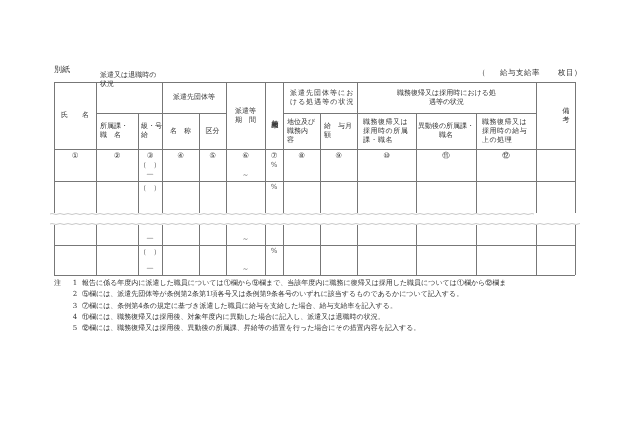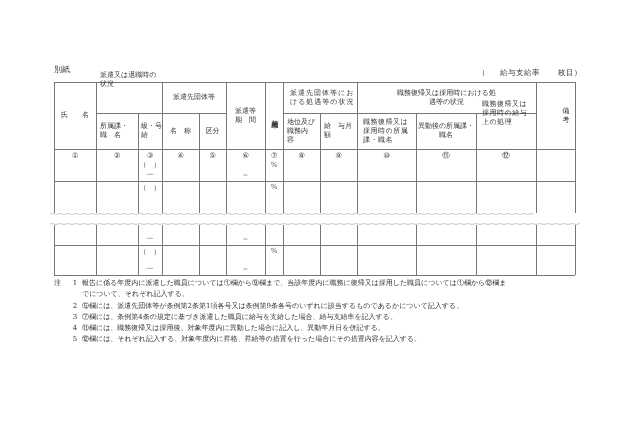--- a/index.html
+++ b/index.html
@@ -70,21 +70,21 @@
   <div class="cell" style="left:265px;top:82px;width:18px;height:67px;">
     <span class="vtext">給与支給率</span>
   </div>
   <div class="cell left" style="left:283px;top:82px;width:74px;height:31px;padding-left:7px;letter-spacing:1px">派遣先団体等における処遇等の状況</div>
   <div class="cell left" style="left:283px;top:113px;width:37px;height:36px;padding:0 4px">地位及び職務内　容</div>
   <div class="cell left" style="left:320px;top:113px;width:37px;height:36px;padding:0 4px">給　与月　額</div>
   <div class="cell" style="left:357px;top:82px;width:179px;height:31px;padding:0 40px">職務復帰又は採用時における処遇等の状況</div>
   <div class="cell left" style="left:416px;top:113px;width:60px;height:36px;padding:0 6px;letter-spacing:0.5px"></div>
   <div class="cell left" style="left:357px;top:113px;width:59px;height:36px;padding:5px 6px;letter-spacing:0.5px">職務復帰又は採用時の所属課・職名</div>
   <div class="cell" style="left:416px;top:113px;width:60px;height:36px;padding:0 0">異動後の所属課・職名</div>
-  <div class="cell left" style="left:476px;top:95px;width:60px;height:36px;padding:4px 6px;letter-spacing:0.5px">職務復帰又は採用時の給与上の処理</div>
+  <div class="cell left" style="left:476px;top:113px;width:60px;height:36px;padding:4px 6px;letter-spacing:0.5px">職務復帰又は採用時の給与上の処理</div>
   <div class="cell" style="left:536px;top:82px;width:39px;height:67px;padding-left:21px;">備　考</div>
 
   <div class="num" style="left:54px;width:42px;top:151px">①</div>
   <div class="num" style="left:96px;width:42px;top:151px">②</div>
   <div class="num" style="left:138px;width:24px;top:151px">③</div>
   <div class="num" style="left:162px;width:37px;top:151px">④</div>
   <div class="num" style="left:199px;width:27px;top:151px">⑤</div>
   <div class="num" style="left:226px;width:39px;top:151px">⑥</div>
   <div class="num" style="left:265px;width:18px;top:151px">⑦</div>
   <div class="num" style="left:283px;width:37px;top:151px">⑧</div>
@@ -118,36 +118,31 @@
 </div>
 
 <div class="notes">
   <div class="note">
     <span class="lbl">注</span>
     <span class="no">1</span>
     <span class="txt">報告に係る年度内に派遣した職員については①欄から⑨欄まで、当該年度内に職務に復帰又は採用した職員については①欄から⑫欄ま</span>
   </div>
   <div class="note">
     <span class="lbl"></span>
-    <span class="no"></span>
-    <span class="txt">でについて、それぞれ記入する。</span>
-  </div>
-  <div class="note">
-    <span class="lbl"></span>
     <span class="no">2</span>
     <span class="txt">⑤欄には、派遣先団体等が条例第2条第1項各号又は条例第9条各号のいずれに該当するものであるかについて記入する。</span>
   </div>
   <div class="note">
     <span class="lbl"></span>
     <span class="no">3</span>
     <span class="txt">⑦欄には、条例第4条の規定に基づき派遣した職員に給与を支給した場合、給与支給率を記入する。</span>
   </div>
   <div class="note">
     <span class="lbl"></span>
     <span class="no">4</span>
-    <span class="txt">⑪欄には、職務復帰又は採用後、対象年度内に異動した場合に記入し、異動年月日を併記する。</span>
+    <span class="txt">⑪欄には、職務復帰又は採用後、対象年度内に異動した場合に記入し、派遣又は退職時の状況。</span>
   </div>
   <div class="note">
     <span class="lbl"></span>
     <span class="no">5</span>
-    <span class="txt">⑫欄には、それぞれ記入する、対象年度内に昇格、昇給等の措置を行った場合にその措置内容を記入する。</span>
+    <span class="txt">⑫欄には、職務復帰又は採用後、異動後の所属課、昇給等の措置を行った場合にその措置内容を記入する。</span>
   </div>
 </div>
 
 </body></html>

